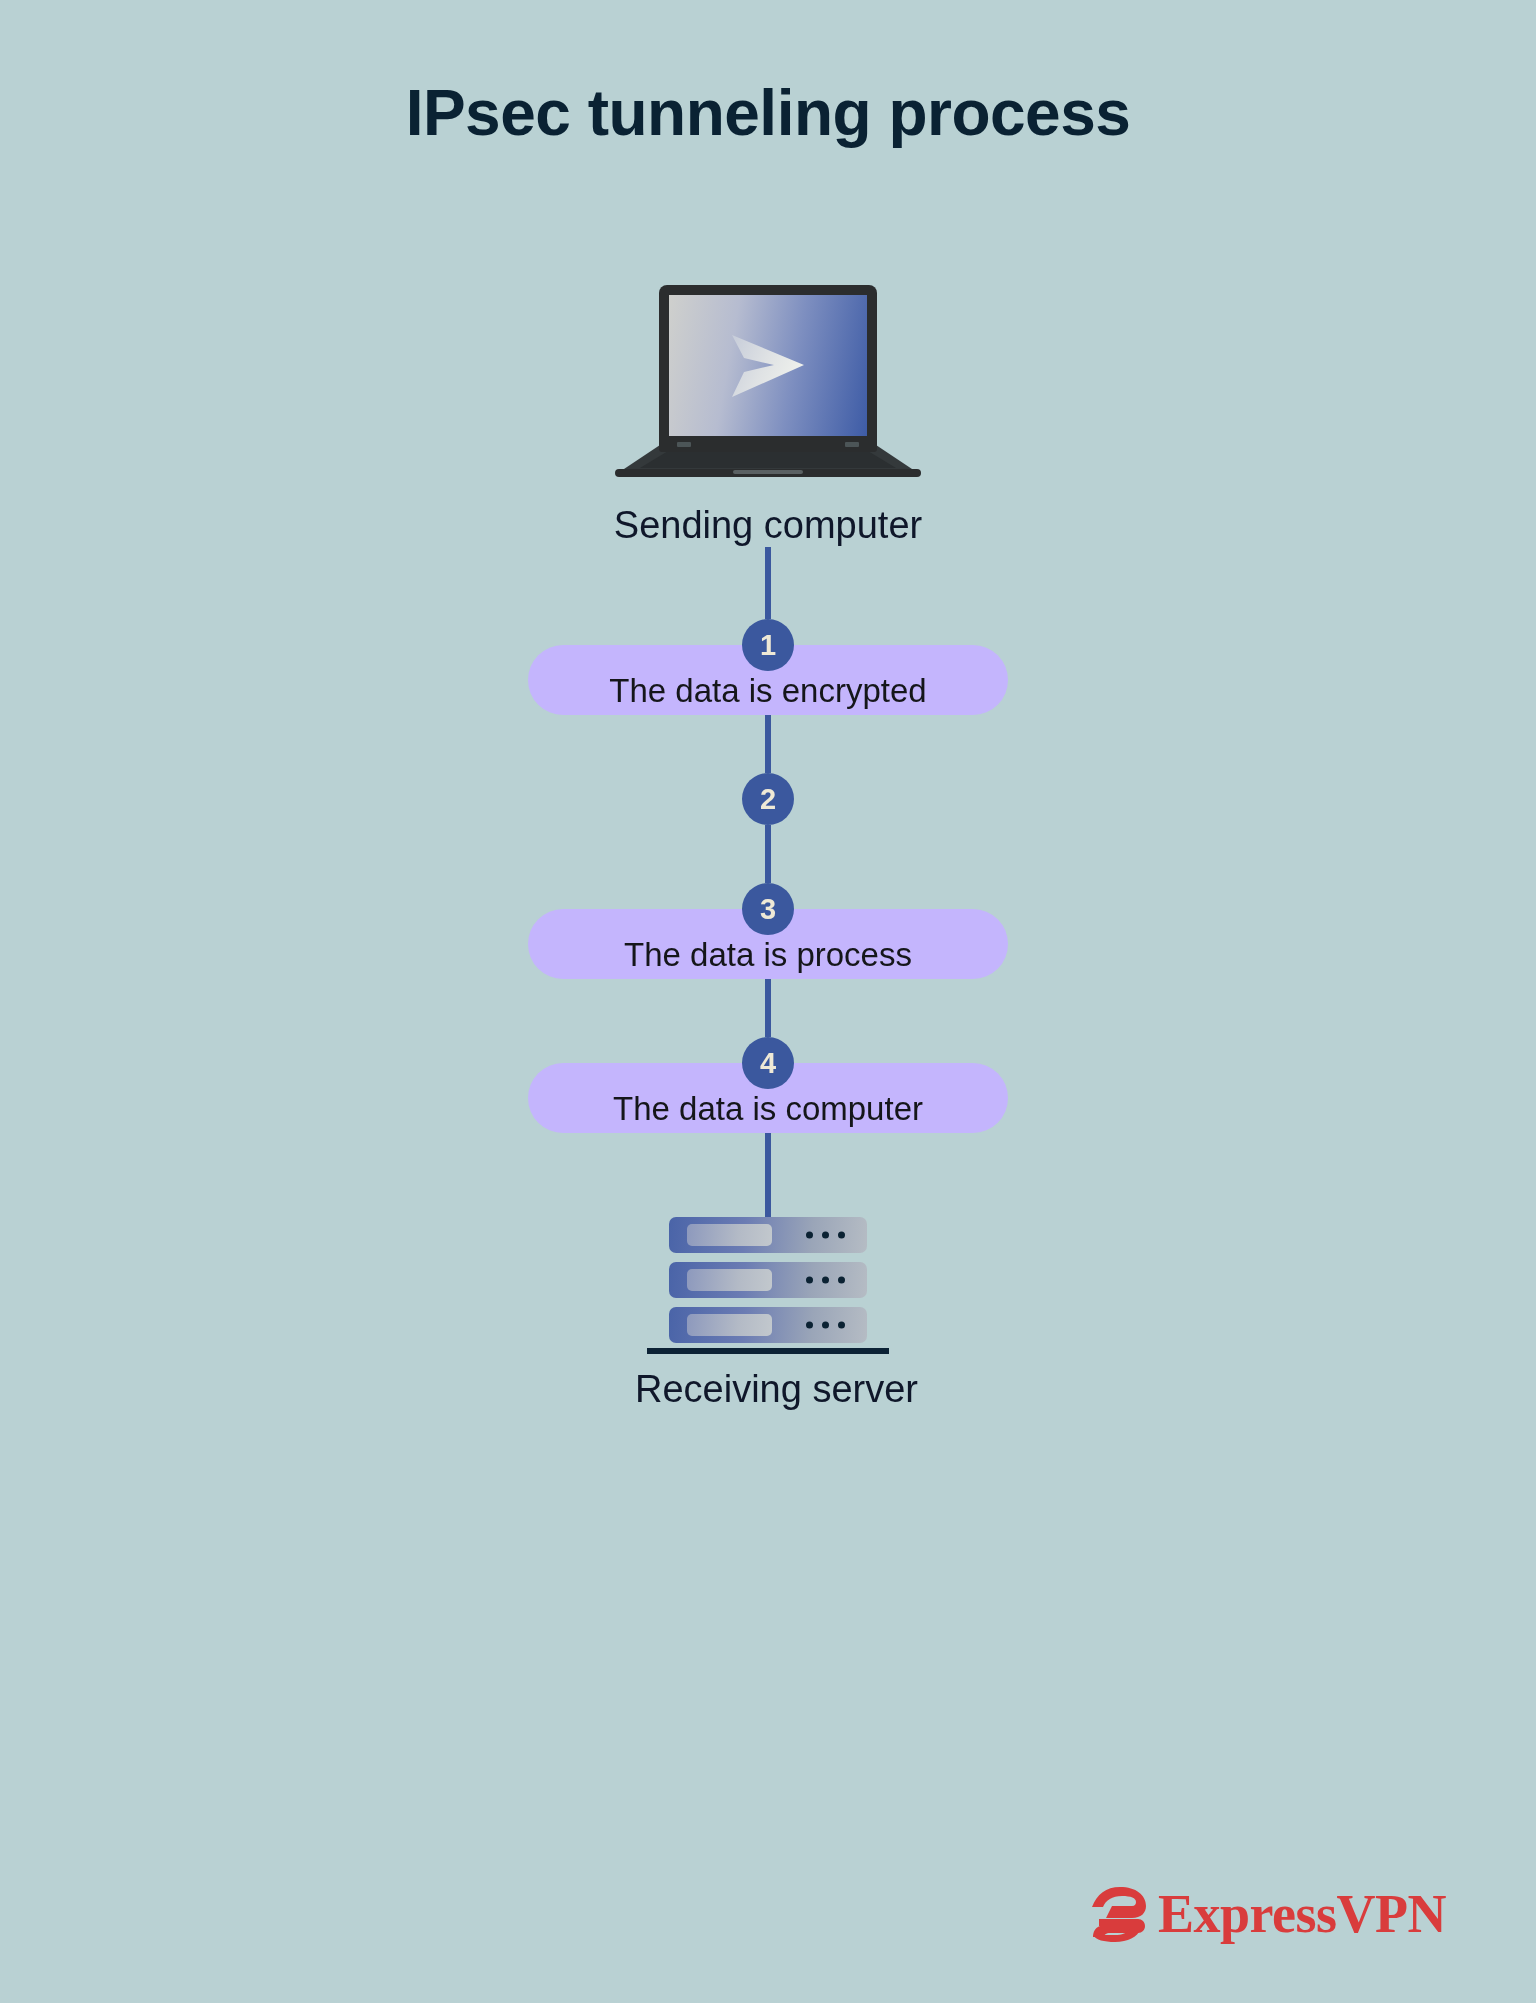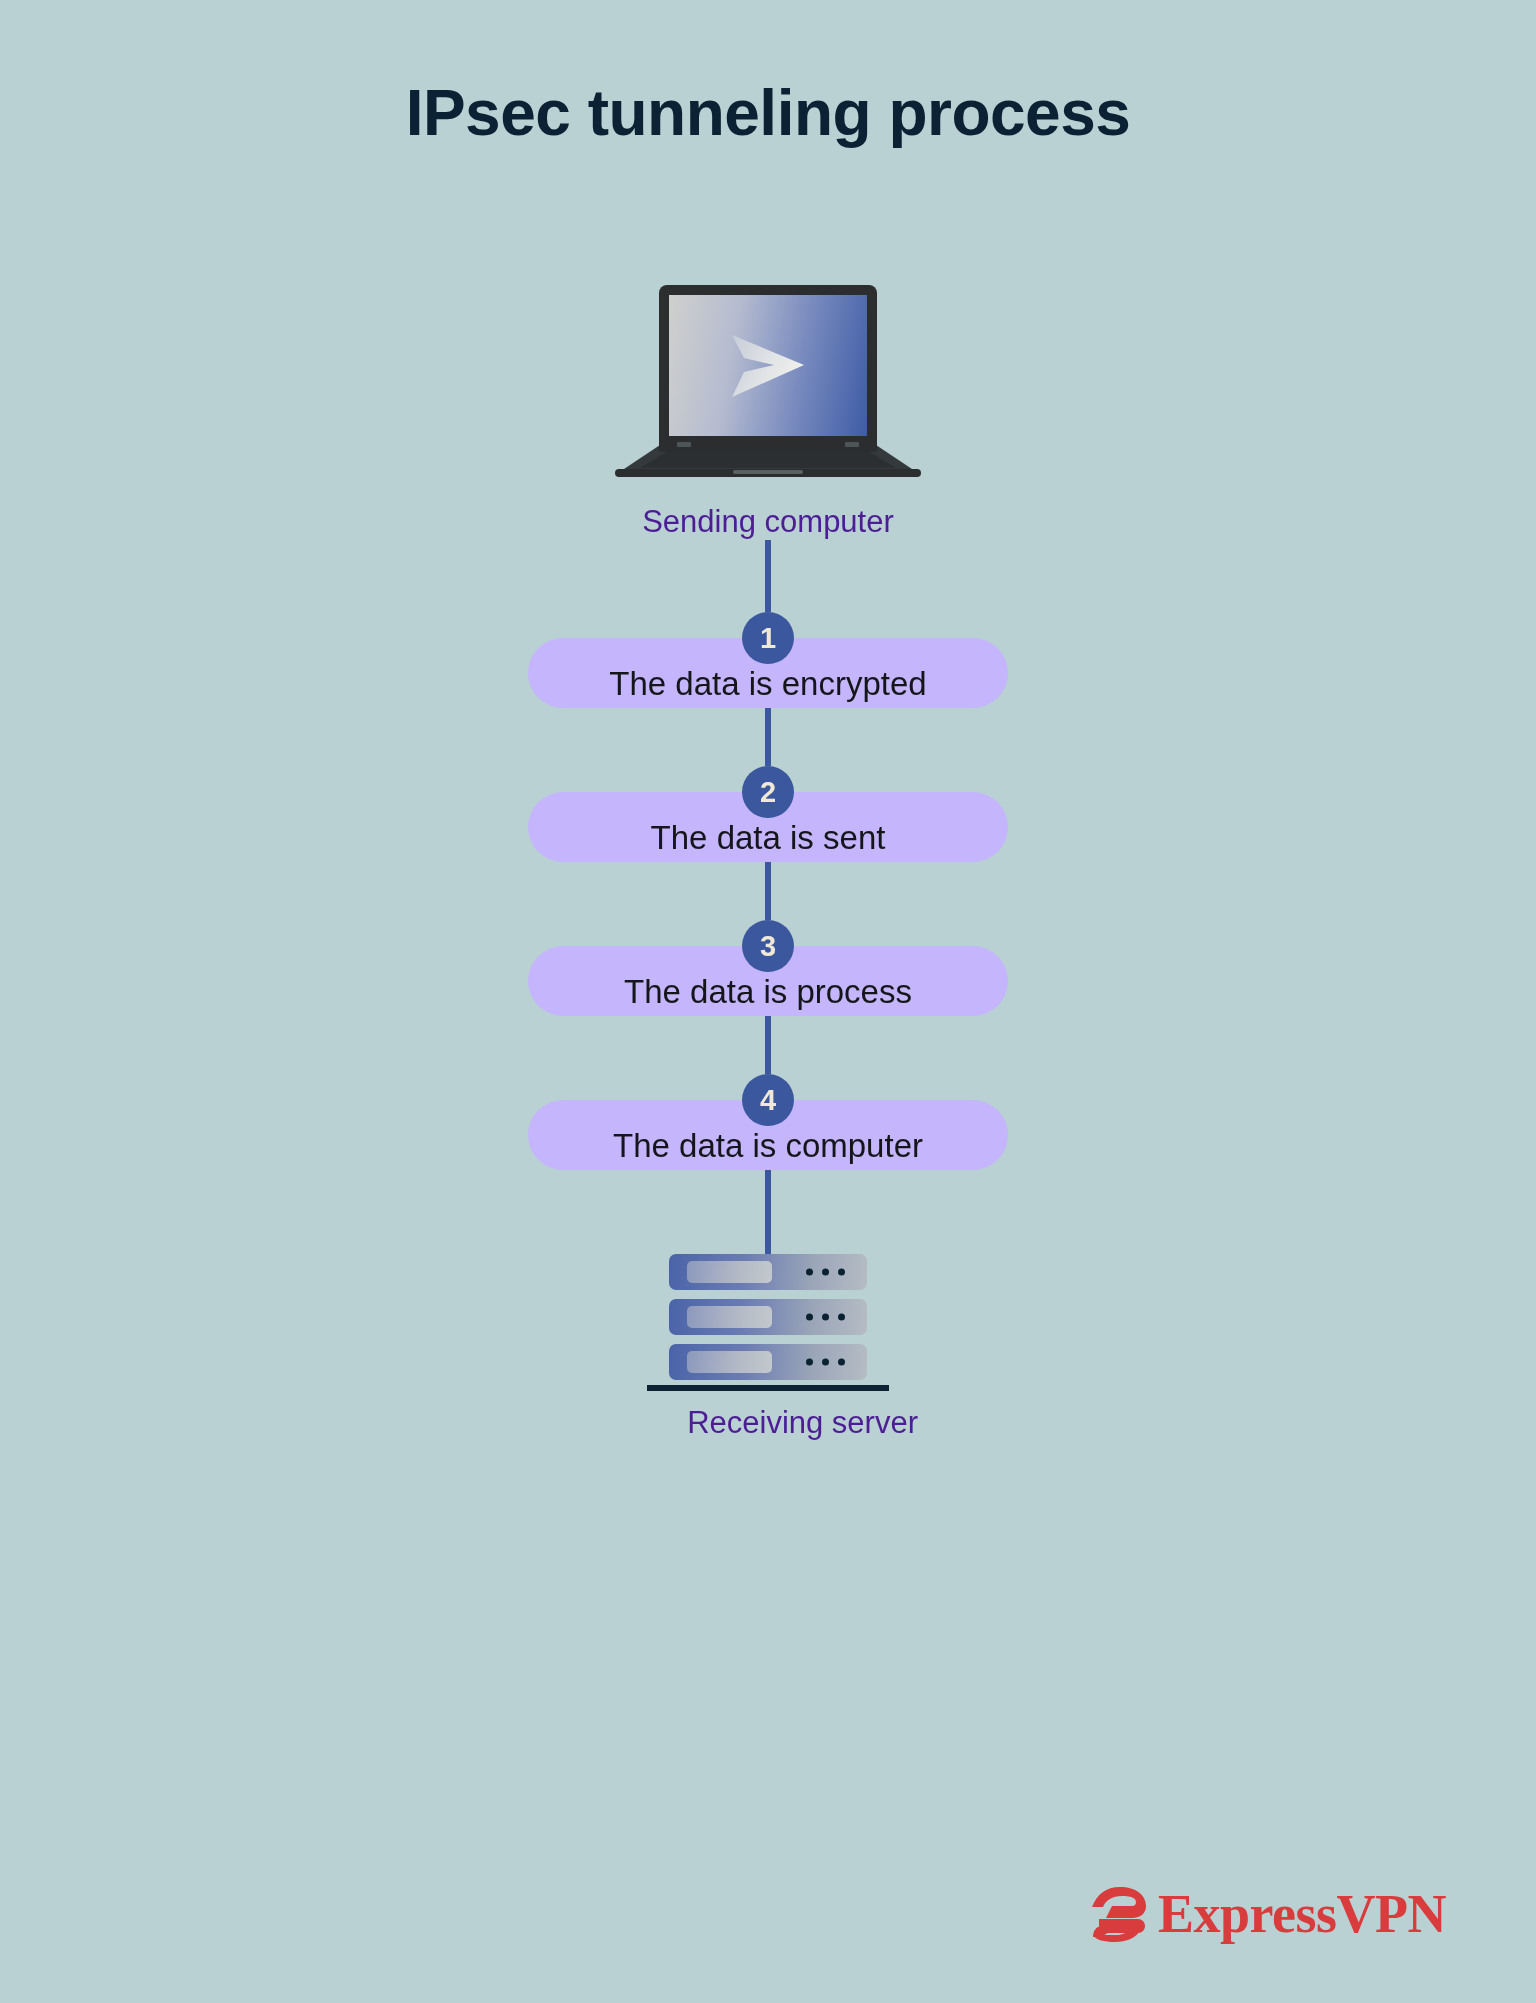--- a/index.html
+++ b/index.html
@@ -98,22 +98,22 @@
   .laptop-base {
     position: absolute;
     left: 0;
     top: 160px;
     width: 306px;
     height: 33px;
   }
 
   .node-label {
     margin-top: 14px;
-    font-size: 31px;
-    color: #4c1d95;
+    font-size: 38px;
+    color: #0f172a;
     text-align: center;
   }
 
   
   .connector {
     width: 6px;
     background: #3b589e;
   }
   .conn-top { height: 72px; }
   .conn-mid { height: 58px; }
@@ -274,23 +274,20 @@
       <div class="step-badge">1</div>
       <div class="step-pill">
         <span class="step-pill-label">The data is encrypted</span>
       </div>
     </div>
 
     <div class="connector conn-mid"></div>
 
     <div class="step">
       <div class="step-badge">2</div>
-      <div class="step-pill">
-        <span class="step-pill-label">The data is sent</span>
-      </div>
     </div>
 
     <div class="connector conn-mid"></div>
 
     <div class="step">
       <div class="step-badge">3</div>
       <div class="step-pill">
         <span class="step-pill-label">The data is process</span>
       </div>
     </div>

